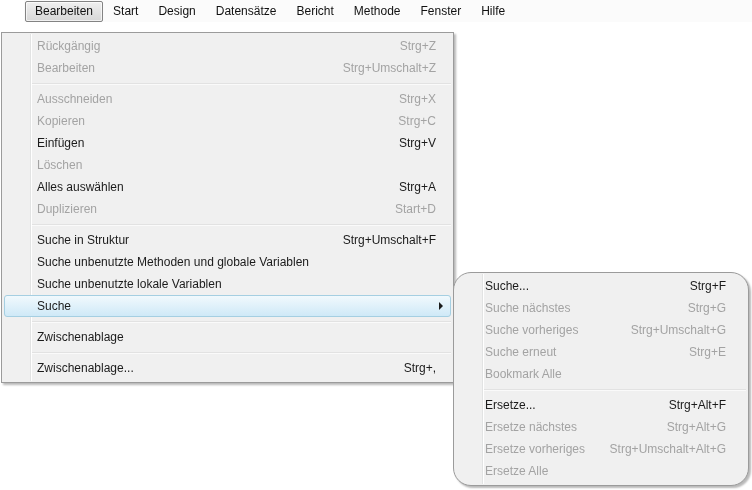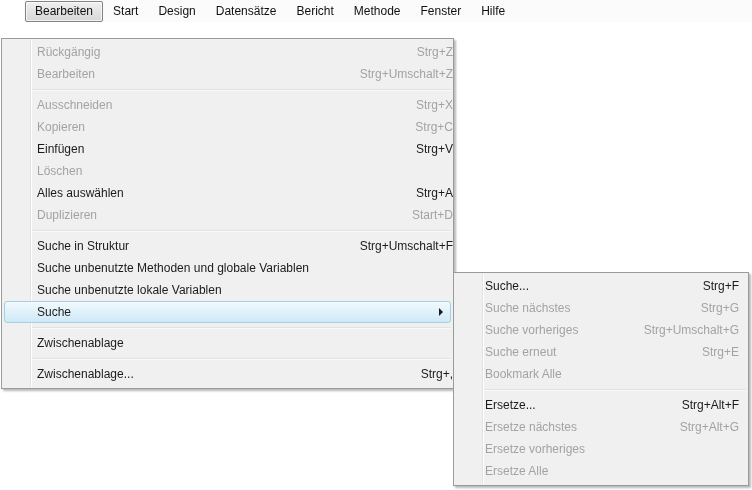--- a/index.html
+++ b/index.html
@@ -42,34 +42,34 @@
     background:var(--menu-bg);
     border:1px solid var(--menu-border);
     box-shadow:2px 2px 2px rgba(0,0,0,.28);
     padding:2px 0 3px 0;
   }
   .gutterline{
     position:absolute;top:1px;bottom:1px;left:28px;width:1px;
     background:#e2e3e3;border-right:1px solid #ffffff;
     pointer-events:none;
   }
-  #edit-menu{left:1px;top:38px;width:453px;}
-  #search-submenu{left:453px;top:272px;width:296px;z-index:5;}
+  #edit-menu{left:1px;top:32px;width:453px;}
+  #search-submenu{left:453px;top:272px;width:296px;z-index:5;border-radius:18px;}
   .row{
     position:relative;height:22px;line-height:22px;
     font-size:12px;color:var(--text);
     display:flex;align-items:center;
     white-space:nowrap;cursor:default;
   }
   .row .lbl{line-height:22px;}
   .row .sc{margin-left:auto;line-height:22px;}
   #edit-menu .row .lbl{padding-left:35px;}
-  #edit-menu .row .sc{}
+  #edit-menu .row .sc{padding-right:17px;}
   #search-submenu .row .lbl{padding-left:31px;}
-  #search-submenu .row .sc{padding-right:9px;}
+  #search-submenu .row .sc{padding-right:22px;}
   .row.disabled{color:var(--text-disabled);}
   .row.highlight{
     margin:0 2px;height:20px;line-height:20px;
     border:1px solid var(--hl-border);border-radius:3px;
     background:linear-gradient(var(--hl-top),var(--hl-bottom));
   }
   #edit-menu .row.highlight .lbl{padding-left:32px;}
   .arrow{
     position:absolute;right:7px;top:50%;transform:translateY(-50%);
     width:0;height:0;
@@ -182,17 +182,18 @@
     <div class="row">
       <span class="lbl">Ersetze...</span>
       <span class="sc">Strg+Alt+F</span>
     </div>
     <div class="row disabled">
       <span class="lbl">Ersetze nächstes</span>
       <span class="sc">Strg+Alt+G</span>
     </div>
     <div class="row disabled">
       <span class="lbl">Ersetze vorheriges</span>
+      <span class="sc">Strg+Umschalt+Alt+G</span>
     </div>
     <div class="row disabled">
       <span class="lbl">Ersetze Alle</span>
     </div>
   </div>
 
 </body></html>

